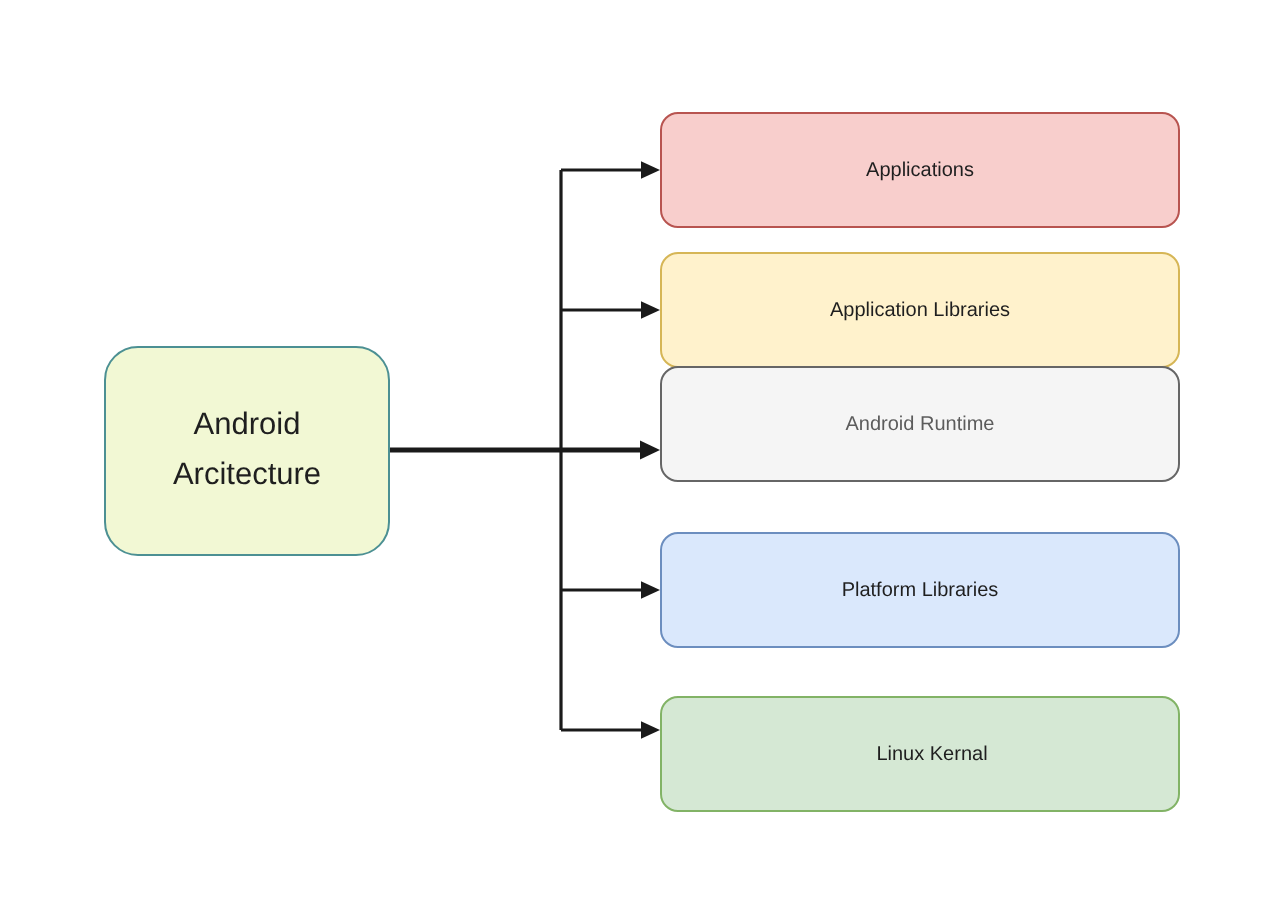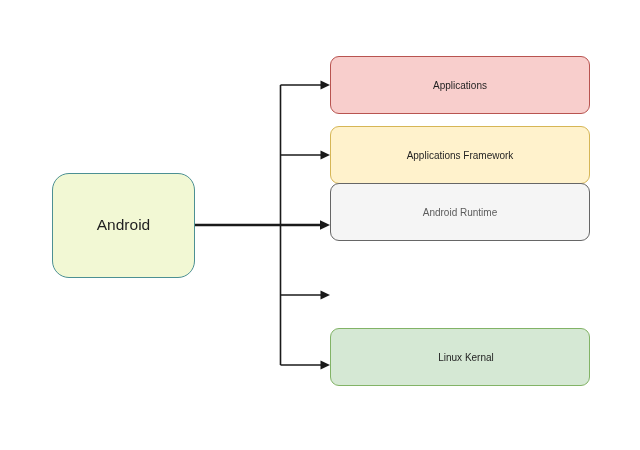--- a/index.html
+++ b/index.html
@@ -42,21 +42,21 @@
     left: 330px;
     width: 260px; height: 58px;
     border-width: 1.4px;
     border-radius: 9px;
     font-size: 10px;
   }
   .c0 { top: 56px; }
   .c1 { top: 126px; }
   .c2 { top: 183px; }
   .c3 { top: 266px; }
-  .c4 { top: 328px; padding-left: 12px; }
+  .c4 { top: 348px; padding-left: 12px; }
   .label-line { display: block; }
 </style>
 </head>
 <body>
 
 <div class="canvas" style="background-color: rgb(255, 255, 255);">
 
   <svg class="connectors" viewBox="0 0 640 450" width="640" height="450" aria-hidden="true" style="color: rgb(26, 26, 26);">
 
     <path d="M280.5,85 V365" stroke-width="1.6"></path>
@@ -72,32 +72,36 @@
 
     <path d="M280.5,295 H321" stroke-width="1.6"></path>
     <polygon points="330,295 320.5,290.6 320.5,299.4"></polygon>
 
     <path d="M280.5,365 H321" stroke-width="1.6"></path>
     <polygon points="330,365 320.5,360.6 320.5,369.4"></polygon>
   </svg>
 
   <div class="node root-node" style="background-color: rgb(242, 248, 212); border-color: rgb(76, 144, 147); color: rgb(31, 31, 31);">
     <span class="label-line">Android</span>
+    <span class="label-line">Arcitecture</span>
   </div>
 
   <div class="node child-node c0" style="background-color: rgb(248, 206, 204); border-color: rgb(184, 84, 80); color: rgb(31, 31, 31);">
     <span class="label-line">Applications</span>
   </div>
 
   <div class="node child-node c1" style="background-color: rgb(255, 242, 204); border-color: rgb(214, 182, 86); color: rgb(31, 31, 31);">
-    <span class="label-line">Applications Framework</span>
+    <span class="label-line">Application Libraries</span>
   </div>
 
   <div class="node child-node c2" style="background-color: rgb(245, 245, 245); border-color: rgb(102, 102, 102); color: rgb(92, 92, 92);">
     <span class="label-line">Android Runtime</span>
   </div>
 
+  <div class="node child-node c3" style="background-color: rgb(218, 232, 252); border-color: rgb(108, 142, 191); color: rgb(31, 31, 31);">
+    <span class="label-line">Platform Libraries</span>
+  </div>
 
   <div class="node child-node c4" style="background-color: rgb(213, 232, 212); border-color: rgb(130, 179, 102); color: rgb(31, 31, 31);">
     <span class="label-line">Linux Kernal</span>
   </div>
 
 </div>
 
 </body></html>

